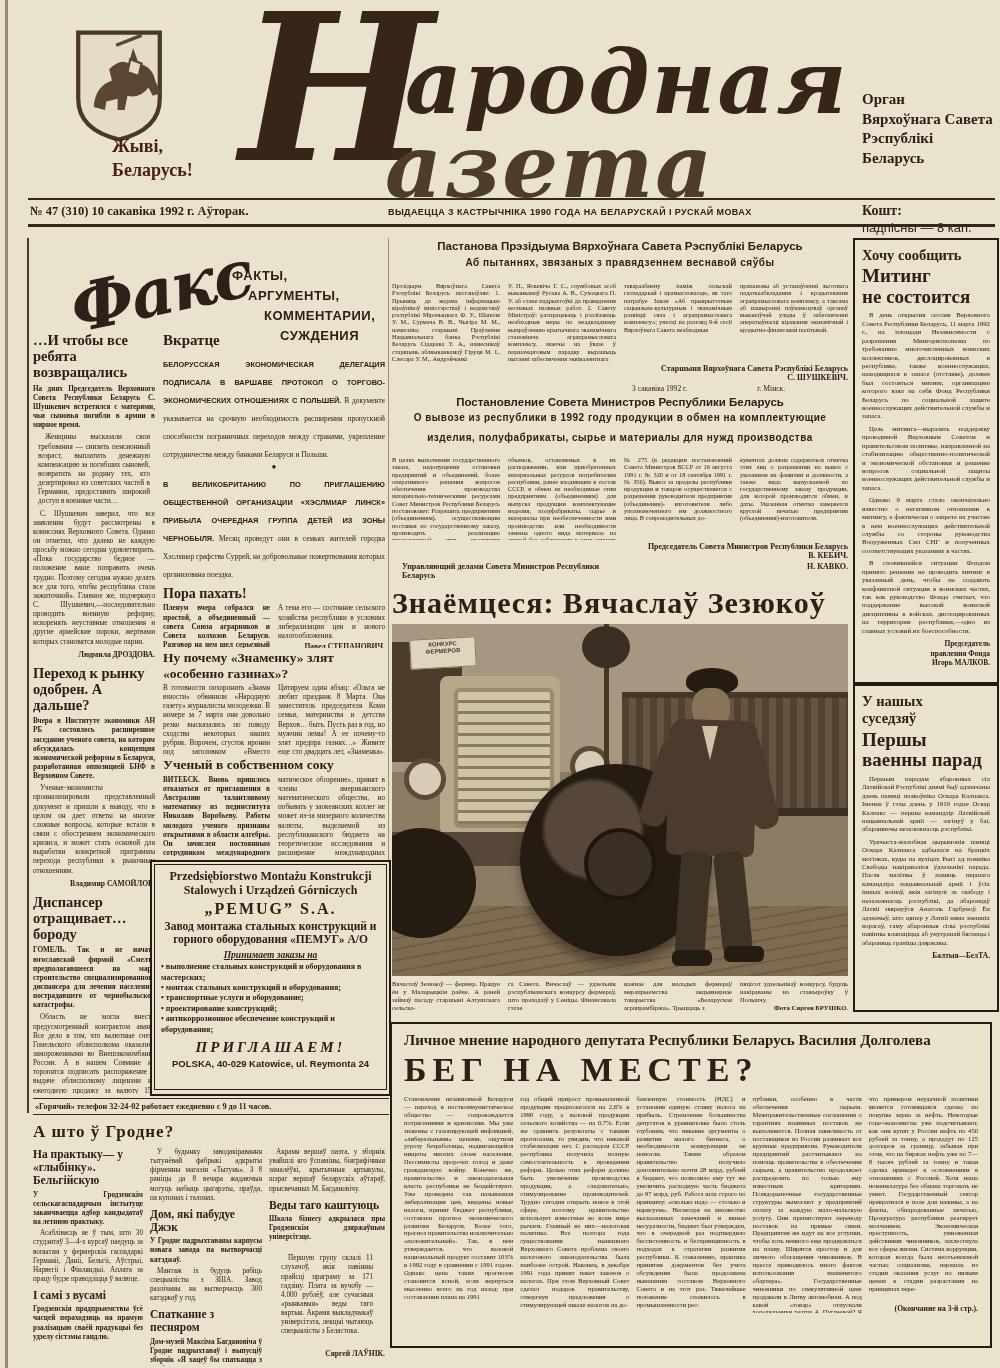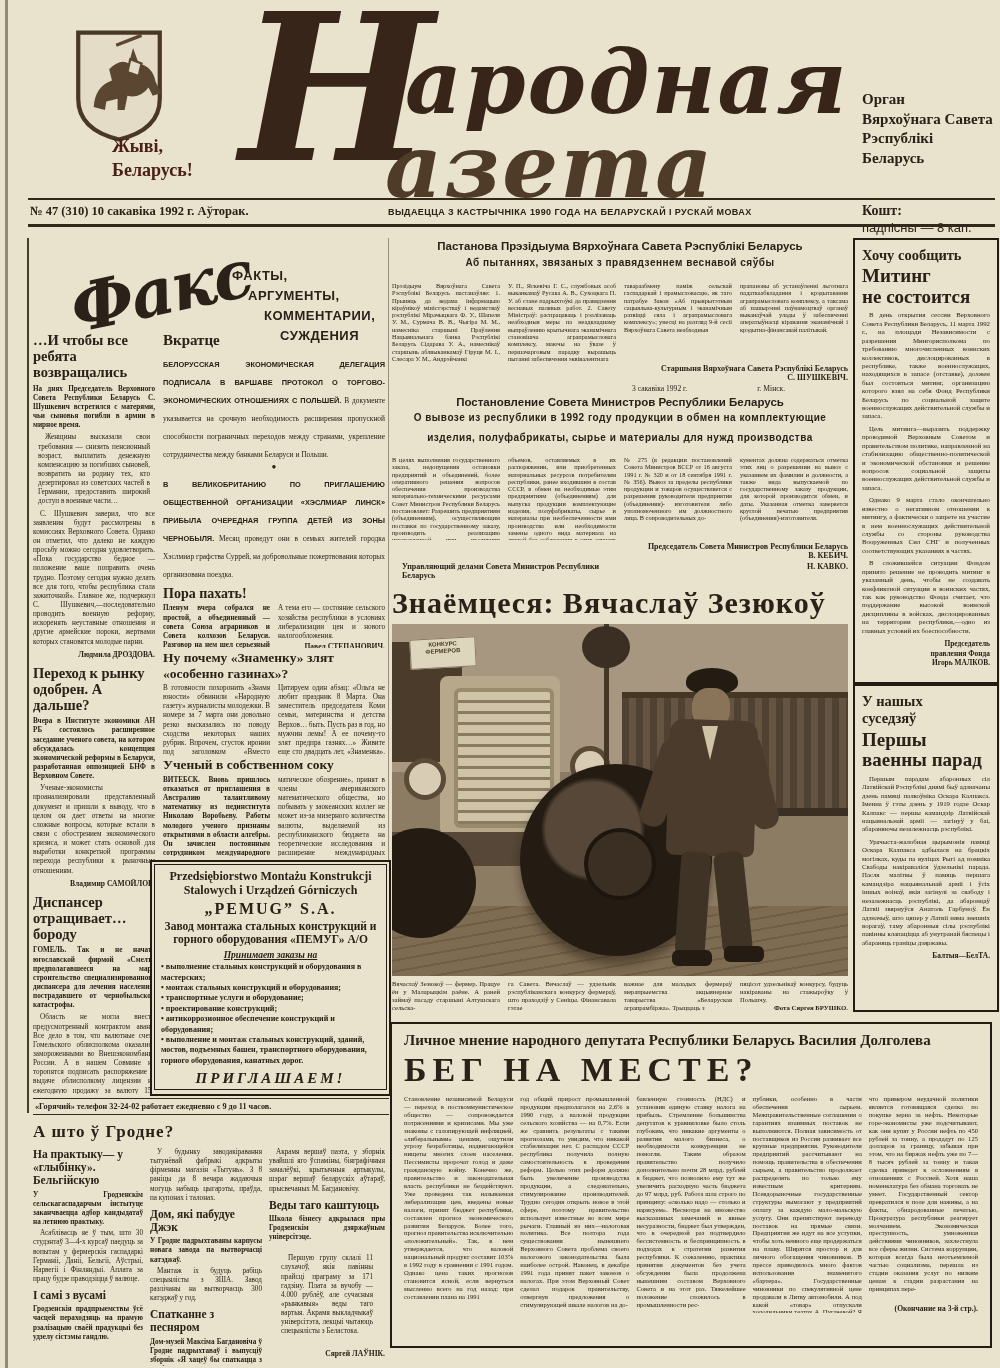--- a/index.html
+++ b/index.html
@@ -203,21 +203,20 @@
       <div class="ad-name">„PEMUG” S.A.</div>
       <div class="ad-l4">Завод монтажа стальных конструкций и</div>
       <div class="ad-l4">горного оборудования «ПЕМУГ» А/О</div>
       <div class="ad-sub">Принимает заказы на</div>
       <div style="text-align:left;">
         <div class="ad-li">• <span>выполнение стальных конструкций и оборудования в мастерских;</span></div>
         <div class="ad-li">• <span>монтаж стальных конструкций и оборудования;</span></div>
         <div class="ad-li">• <span>транспортные услуги и оборудование;</span></div>
         <div class="ad-li">• <span>проектирование конструкций;</span></div>
         <div class="ad-li">• <span>антикоррозионное обеспечение конструкций и оборудования;</span></div>
-        <div class="ad-li">• <span>выполнение и монтаж стальных конструкций, зданий, мостов, подъемных башен, транспортного оборудования, горного оборудования, канатных дорог.</span></div>
       </div>
       <div class="ad-invite">ПРИГЛАШАЕМ!</div>
       <div class="ad-addr">POLSKA, 40-029 Katowice, ul. Reymonta 24</div>
 
     </div>
   </div>
 
   <div class="abs hotline" style="left:33px;top:1098px;width:352px;">«Горячий» телефон 32-24-02 работает ежедневно с 9 до 11 часов.</div>
 
   <div class="abs gr-title" style="left:33px;top:1122px;">А што ў Гродне?</div>

